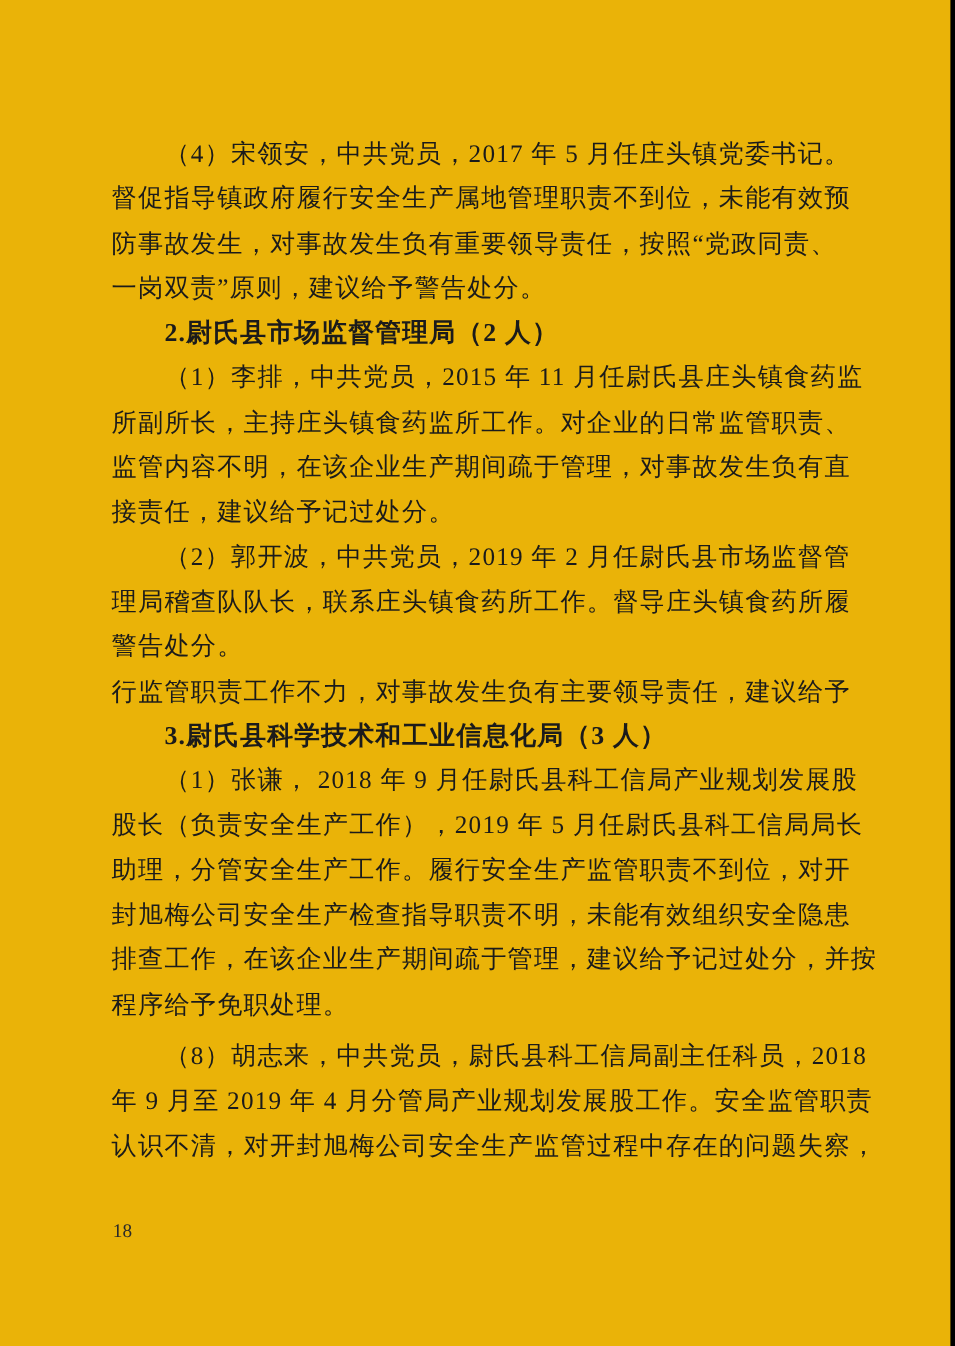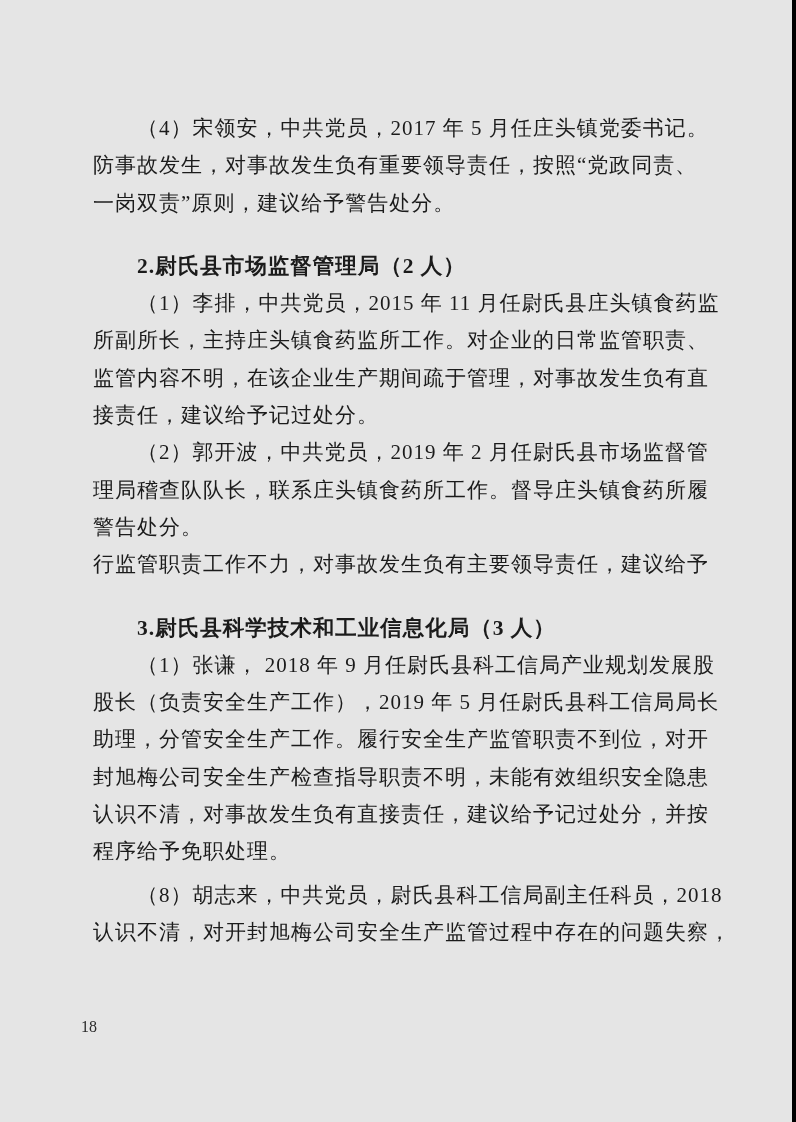--- a/index.html
+++ b/index.html
@@ -4,21 +4,21 @@
 <style>
   html, body {
     margin: 0;
     padding: 0;
     background: #ffffff;
   }
   .page {
     position: relative;
     width: 796px;
     height: 1122px;
-    background: #e5e5e5;
+    background: #eab308;
     overflow: hidden;
     font-family: "Liberation Serif", "DejaVu Serif", serif;
     color: #1b1b1b;
   }
   .scan-edge-right {
     position: absolute;
     top: 0;
     right: 0;
     width: 4px;
     height: 100%;
@@ -37,59 +37,60 @@
     letter-spacing: 1px;
     white-space: nowrap;
     text-align: left;
   }
   .line.indent {
     padding-left: 44px;
   }
   .line.heading {
     font-weight: bold;
     font-size: 21.5px;
-    margin-top: 26px;
   }
   .line.gap {
     margin-top: 6px;
   }
   .pagenum {
     position: absolute;
-    left: 81px;
+    left: 94px;
     top: 1016px;
     font-size: 16px;
     line-height: 22px;
     color: #2a2a2a;
   }
 </style>
 </head>
 <body>
 
 <div class="page">
   <div class="scan-edge-right"></div>
 
   <div class="textblock">
 
   <div class="line body indent">（4）宋领安，中共党员，2017 年 5 月任庄头镇党委书记。</div>
+      <div class="line body">督促指导镇政府履行安全生产属地管理职责不到位，未能有效预</div>
       <div class="line body">防事故发生，对事故发生负有重要领导责任，按照“党政同责、</div>
       <div class="line body">一岗双责”原则，建议给予警告处分。</div>
       <div class="line heading indent">2.尉氏县市场监督管理局（2 人）</div>
       <div class="line body indent">（1）李排，中共党员，2015 年 11 月任尉氏县庄头镇食药监</div>
       <div class="line body">所副所长，主持庄头镇食药监所工作。对企业的日常监管职责、</div>
       <div class="line body">监管内容不明，在该企业生产期间疏于管理，对事故发生负有直</div>
       <div class="line body">接责任，建议给予记过处分。</div>
       <div class="line body indent">（2）郭开波，中共党员，2019 年 2 月任尉氏县市场监督管</div>
       <div class="line body">理局稽查队队长，联系庄头镇食药所工作。督导庄头镇食药所履</div>
       <div class="line body">警告处分。</div>
       <div class="line body">行监管职责工作不力，对事故发生负有主要领导责任，建议给予</div>
       <div class="line heading indent">3.尉氏县科学技术和工业信息化局（3 人）</div>
       <div class="line body indent">（1）张谦， 2018 年 9 月任尉氏县科工信局产业规划发展股</div>
       <div class="line body">股长（负责安全生产工作），2019 年 5 月任尉氏县科工信局局长</div>
       <div class="line body">助理，分管安全生产工作。履行安全生产监管职责不到位，对开</div>
       <div class="line body">封旭梅公司安全生产检查指导职责不明，未能有效组织安全隐患</div>
-      <div class="line body">认识不清，对事故发生负有直接责任，建议给予记过处分，并按</div>
+      <div class="line body">排查工作，在该企业生产期间疏于管理，建议给予记过处分，并按</div>
       <div class="line body">程序给予免职处理。</div>
       <div class="line body indent gap">（8）胡志来，中共党员，尉氏县科工信局副主任科员，2018</div>
+      <div class="line body">年 9 月至 2019 年 4 月分管局产业规划发展股工作。安全监管职责</div>
       <div class="line body">认识不清，对开封旭梅公司安全生产监管过程中存在的问题失察，</div>
     </div>
 
   <div class="pagenum">18</div>
 </div>
 
 </body></html>

